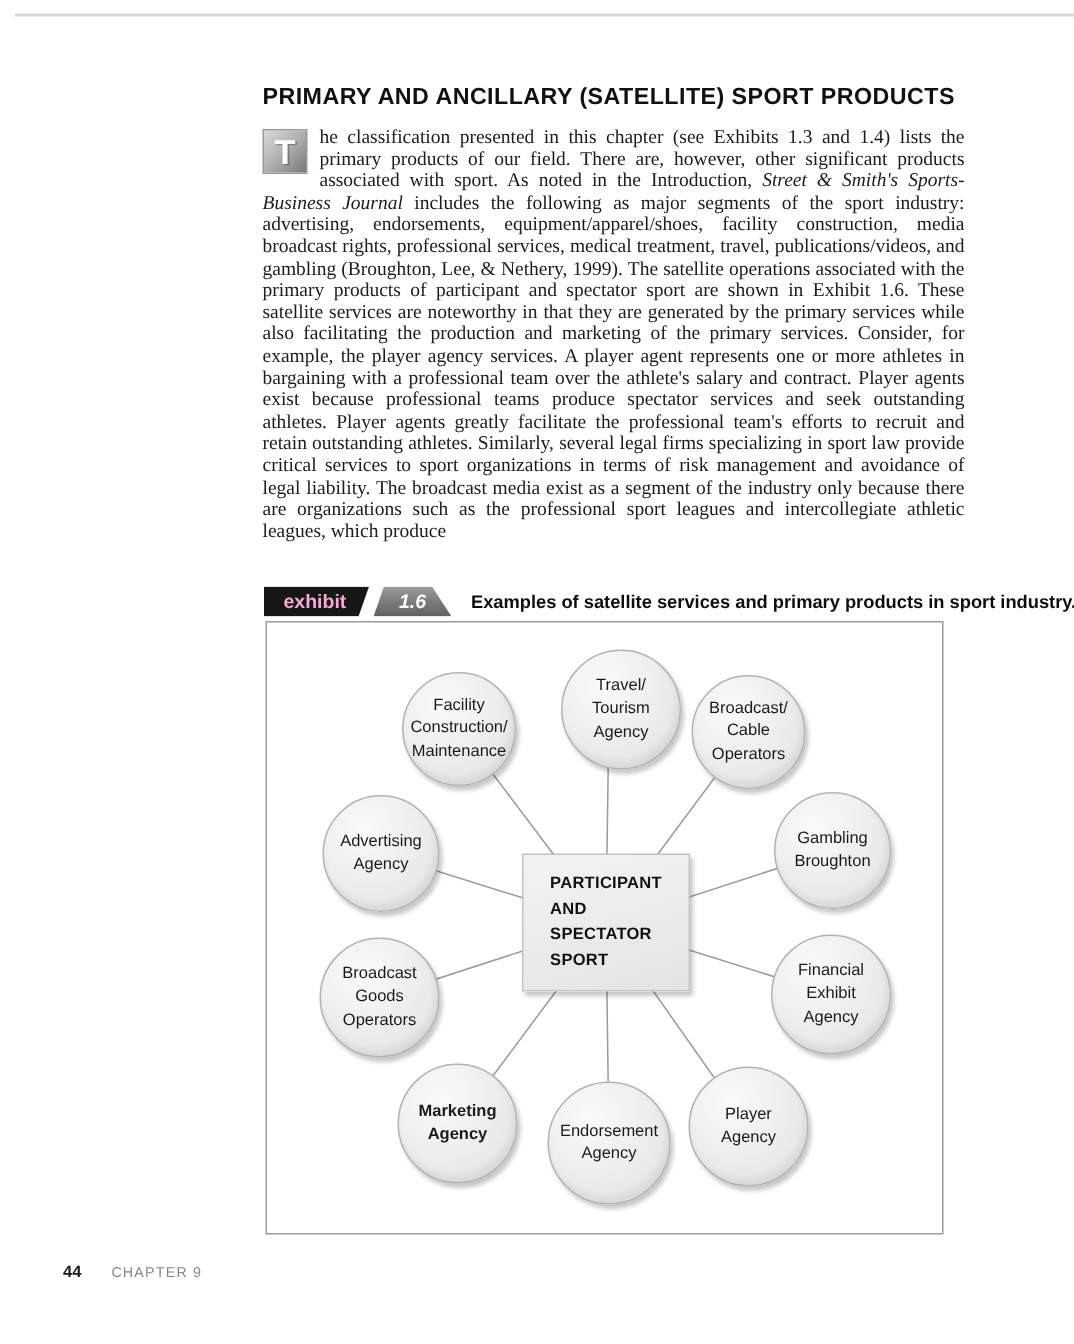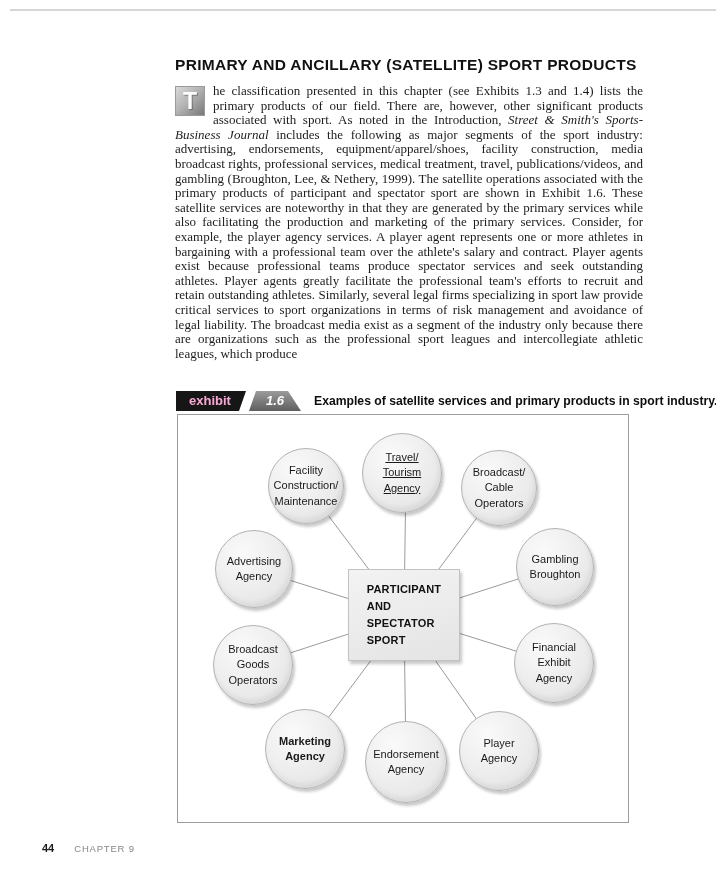--- a/index.html
+++ b/index.html
@@ -86,21 +86,21 @@
         <line x1="226" y1="201" x2="127" y2="334"></line>
         <line x1="226" y1="201" x2="228" y2="347"></line>
         <line x1="226" y1="201" x2="321" y2="336"></line>
       </g>
     </svg>
 
     <div class="node" style="left:90px;top:33px;width:76px;height:76px;">Facility
 Construction/
 Maintenance</div>
 
-    <div class="node" style="left:184px;top:18px;width:80px;height:80px;text-decoration:underline;">Travel/
+    <div class="node" style="left:196px;top:18px;width:80px;height:80px;">Travel/
 Tourism
 Agency</div>
 
     <div class="node" style="left:283px;top:35px;width:76px;height:76px;">Broadcast/
 Cable
 Operators</div>
 
     <div class="node" style="left:37px;top:115px;width:78px;height:78px;">Advertising
 Agency</div>
 

